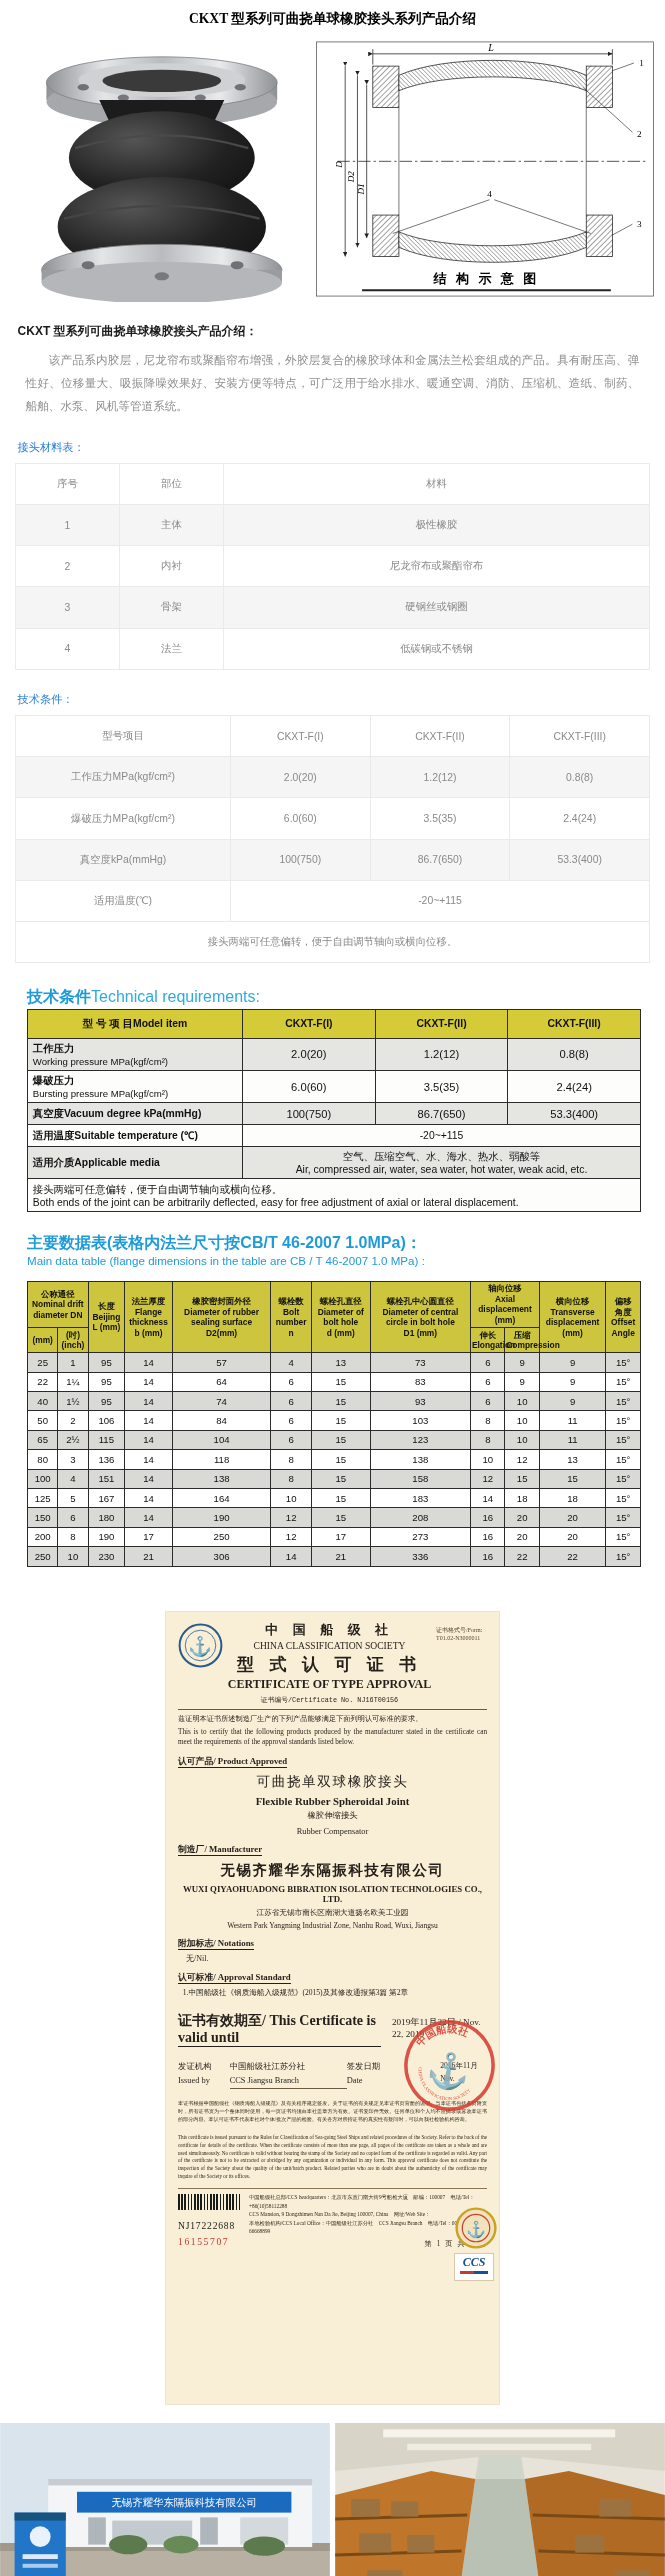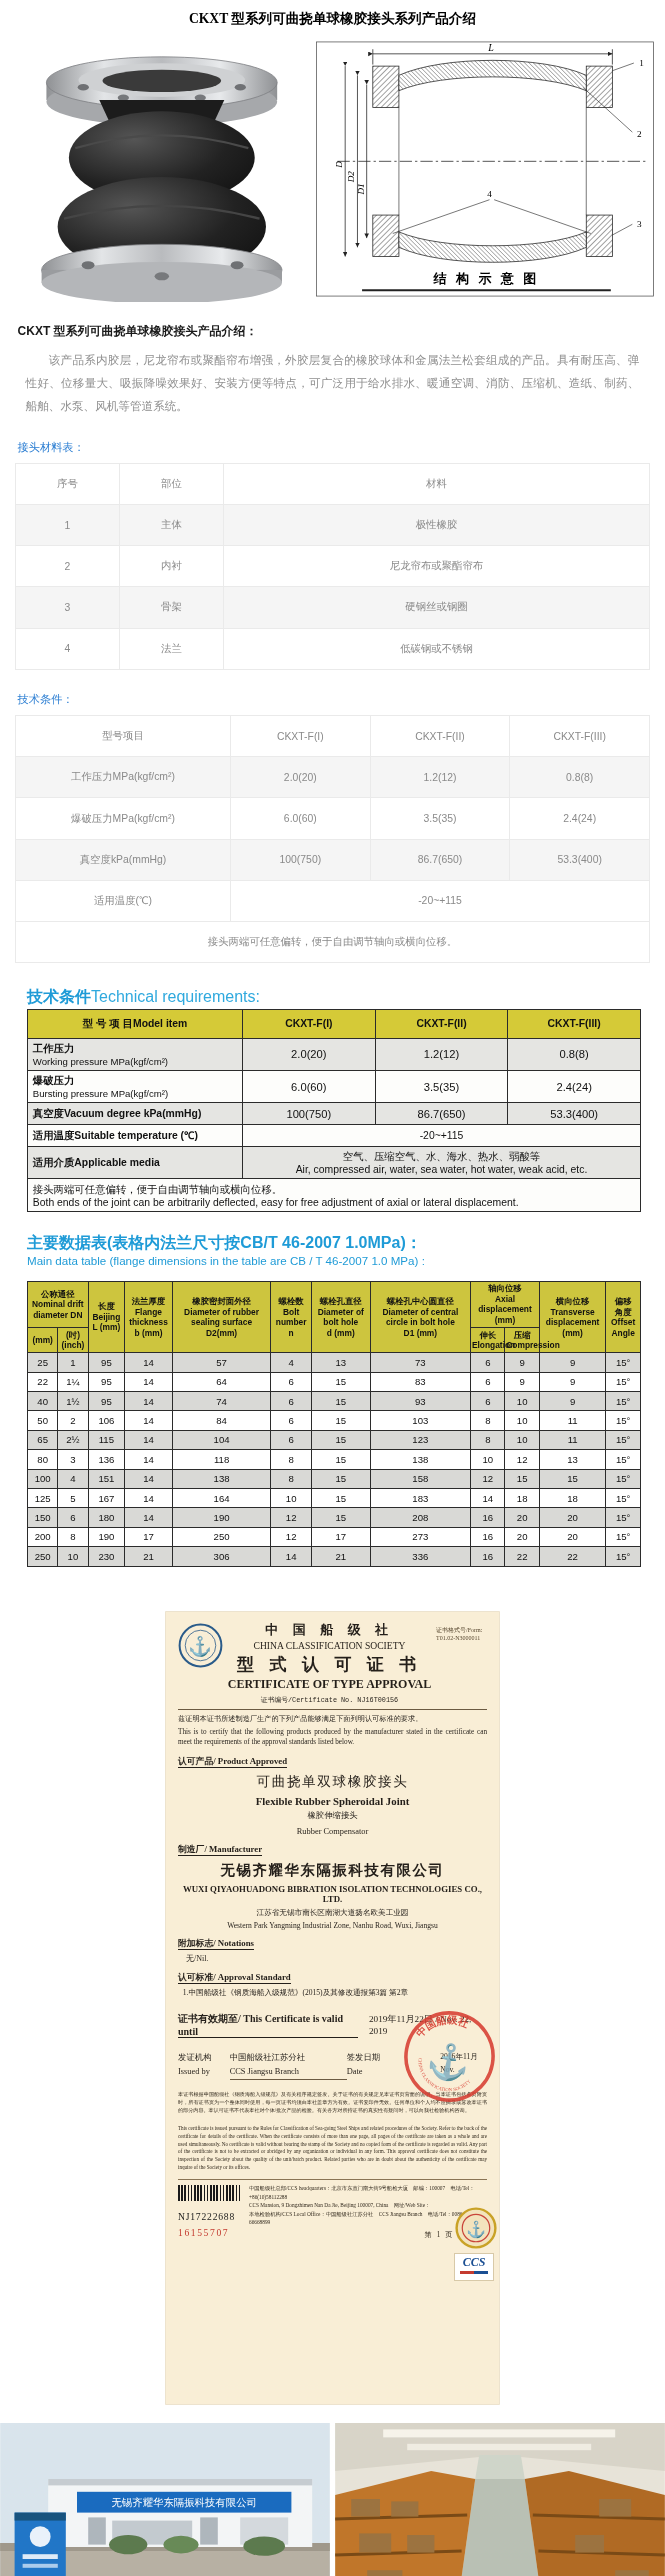--- a/index.html
+++ b/index.html
@@ -75,21 +75,21 @@
   .cert-prod-cn{font-size:13.6px;letter-spacing:1.6px;margin-top:4.8px;}
   .cert-prod-en{font-size:10.8px;font-weight:bold;margin-top:4px;}
   .cert-prod-cn2{font-size:8.4px;margin-top:3.2px;}
   .cert-prod-en2{font-size:8.4px;margin-top:5.6px;}
   .cert-mfr-cn{font-size:14.4px;font-weight:bold;letter-spacing:1.6px;margin-top:4.8px;}
   .cert-mfr-en{font-size:8.8px;font-weight:bold;margin-top:4.8px;}
   .cert-addr{font-size:7.6px;margin-top:3.2px;}
   .cert-note-val{font-size:8px;margin:1.6px 0 0 8px;}
   .cert-std{font-size:7.6px;line-height:1.5;margin:3.2px 0 0 4.8px;}
   .cert-valid{display:flex;align-items:baseline;margin-top:13px;}
-  .cert-valid .lab{font-size:10px;font-weight:bold;border-bottom:1.2px solid #241f1a;}
+  .cert-valid .lab{font-size:14px;font-weight:bold;border-bottom:1.2px solid #241f1a;}
   .cert-valid .val{font-size:9.2px;margin-left:11.2px;}
   .cert-issued{position:relative;display:flex;margin-top:13px;font-size:8.4px;}
   .cert-issued .col1{width:53px;line-height:1.7;}
   .cert-issued .col2{width:120px;line-height:1.7;border-bottom:0.8px solid #6b5a42;align-self:flex-end;}
   .cert-issued .col3{margin-left:auto;width:96px;line-height:1.7;}
   .cert-issued .col4{width:48px;line-height:1.7;font-size:7.6px;}
   .stamp{position:absolute;right:-9.6px;top:-42px;width:95px;height:95px;opacity:.85;
     transform:rotate(10deg);pointer-events:none;}
   .cert-fine{margin-top:11.2px;font-size:5.1px;line-height:1.5;text-align:justify;color:#32291d;}
   .cert-footer{margin-top:8px;font-size:5.3px;line-height:1.6;color:#32291d;position:relative;

